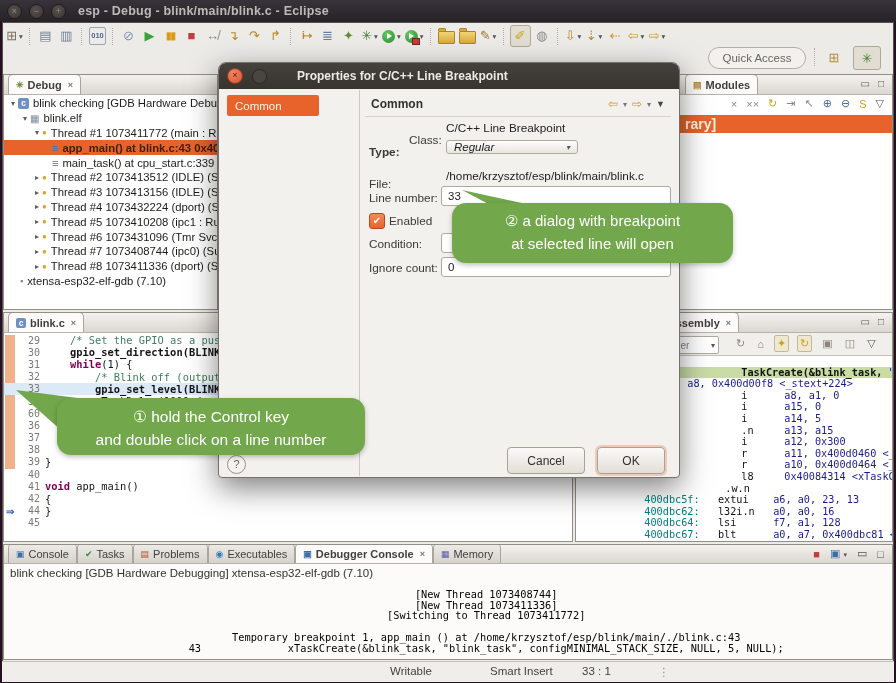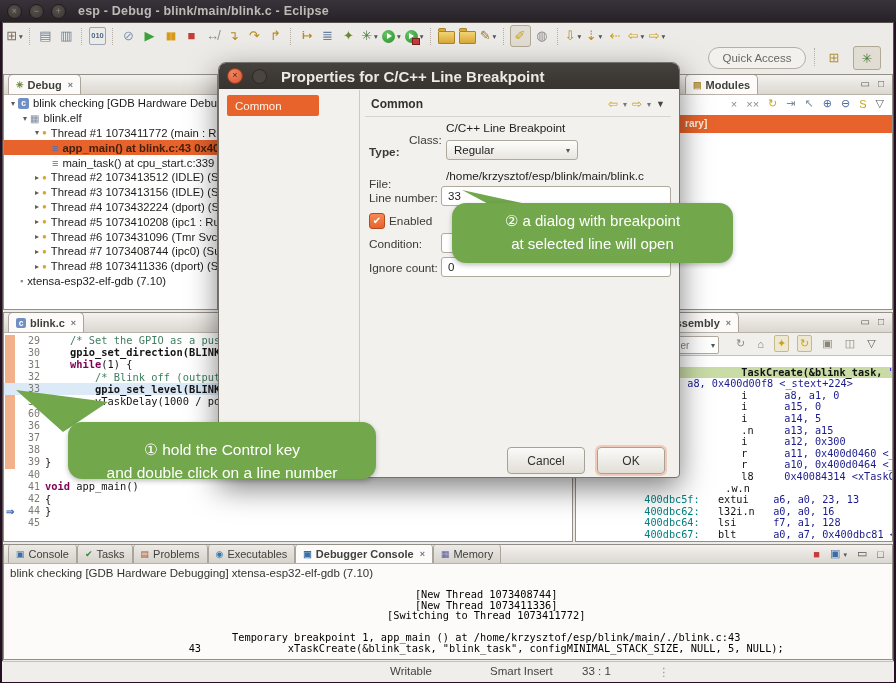--- a/index.html
+++ b/index.html
@@ -58,21 +58,21 @@
   .trow.selected .tlabel{color:#44200a;font-weight:bold;}
   .ic-c{background:#6f8fc5;color:#fff;font-size:8.5px;width:11px;height:11px;line-height:11px;text-align:center;border-radius:2px;font-weight:bold;}
   .ic-elf{color:#7a8a9a;font-size:10px;}
   .ic-th{color:#d9a62e;font-size:8px;}
   .ic-sf{color:#3d6fb5;font-size:11px;font-weight:bold;}
   .ic-gdb{color:#8a8a8a;font-size:9px;}
   
   .mod-toolbar{position:absolute;top:22px;right:8px;display:flex;gap:9px;align-items:center;}
   .mico{font-size:11px;}
   .mod-row{position:absolute;left:0;top:40px;right:0;height:18px;background:#e8632c;color:#fdf2e0;
-           font-size:10px;line-height:18px;padding-left:84px;font-weight:bold;}
+           font-size:14px;line-height:18px;padding-left:84px;font-weight:bold;}
   
   .gutterbar{position:absolute;left:1px;top:22px;width:10px;height:134px;background:#f2a87e;opacity:.9;}
   .elines{position:absolute;left:0;top:21px;right:0;bottom:0;font-family:"DejaVu Sans Mono",monospace;font-size:10.4px;}
   .eline{height:12.2px;display:flex;align-items:center;}
   .eline .lnum{width:36px;padding-right:5px;text-align:right;color:#7d7a74;flex:none;font-size:10px;}
   .eline .ltxt{white-space:pre;color:#141414;}
   .eline.sel33{background:#dceaf8;}
   .eline .ltxt .cm{color:#3f7f5f;}
   .eline .ltxt .kw{color:#7f0055;font-weight:bold;}
   .eline .ltxt .str{color:#2a00ff;}
@@ -109,35 +109,35 @@
              font-size:11.5px;color:#44423e;}
   .sb{position:absolute;top:3px;}
   
   .dialog{left:218px;top:62px;width:462px;height:416px;z-index:10;border-radius:8px 8px 4px 4px;
           box-shadow:0 10px 30px rgba(0,0,0,.5);background:#f2f1ee;border:1px solid #76716a;box-sizing:border-box;}
   .dlg-header{position:absolute;left:0;top:0;right:0;height:26px;background:linear-gradient(#45413c,#37332f);
               border-radius:7px 7px 0 0;display:flex;align-items:center;}
   .dlg-close{width:14px;height:14px;border-radius:50%;margin-left:8px;background:radial-gradient(circle at 38% 32%,#f08a64,#d8512e);
              border:1px solid #9c３922;border:1px solid #9c3922;color:#5d1505;font-size:9px;line-height:13px;text-align:center;}
   .dlg-btn2{width:13px;height:13px;border-radius:50%;margin-left:9px;background:#4a4541;border:1px solid #2c2926;}
-  .dlg-title{margin-left:14px;color:#ece9e4;font-size:15px;font-weight:bold;}
+  .dlg-title{margin-left:30px;color:#ece9e4;font-size:12px;font-weight:bold;}
   .dlg-side-item{position:absolute;left:8px;top:32px;width:92px;height:21px;background:#e8632c;color:#fff3e8;
                  font-size:11.5px;display:flex;align-items:center;padding-left:8px;box-sizing:border-box;border-radius:2px;}
   .dlg-vsep{position:absolute;left:140px;top:27px;bottom:1px;width:1px;background:#cdc8c0;}
   .dlg-section{position:absolute;left:152px;top:34px;font-size:12px;font-weight:bold;color:#33312e;}
   .dlg-nav{position:absolute;right:14px;top:34px;display:flex;gap:5px;align-items:center;color:#c8a020;font-size:12px;}
   .dlg-nav .car{color:#777;font-size:8px;}
   .dlg-hsep{position:absolute;left:146px;right:8px;top:53px;height:1px;background:#d8d4cd;}
   .dlg-label{position:absolute;left:150px;font-size:11.8px;color:#3c3a36;}
   .dlg-value{position:absolute;left:227px;font-size:11.8px;color:#232220;}
   .tfield{position:absolute;left:222px;width:230px;height:20px;background:#fff;border:1px solid #b0a99e;border-radius:3px;
           font-size:11.5px;color:#222;padding:2px 6px;box-sizing:border-box;font-family:"Liberation Sans",sans-serif;}
-  .combo{position:absolute;left:227px;width:132px;height:20px;background:linear-gradient(#fdfdfc,#e9e6e0);
+  .combo{position:absolute;left:227px;width:132px;height:14px;background:linear-gradient(#fdfdfc,#e9e6e0);
          border:1px solid #b0a99e;border-radius:3px;font-size:11.5px;color:#222;display:flex;align-items:center;
-         padding:0 7px;justify-content:space-between;box-sizing:border-box;}
+         padding:0 7px;justify-content:space-between;box-sizing:border-box;font-style:italic;}
   .combo .car{font-size:8px;color:#555;}
   .chk{position:absolute;left:150px;width:14px;height:14px;background:linear-gradient(#f58a55,#e8632c);
        border:1px solid #b54a1c;border-radius:3px;color:#fff;font-size:10px;line-height:14px;text-align:center;}
   .dlg-btn{position:absolute;height:25px;background:linear-gradient(#fbfaf8,#e2ded7);border:1px solid #a8a196;
            border-radius:4px;font-size:12px;color:#33312e;display:flex;align-items:center;justify-content:center;
            font-family:"Liberation Sans",sans-serif;}
   .dlg-btn.okfocus{box-shadow:0 0 0 2px rgba(240,130,80,.35);}
   .helpbtn{position:absolute;left:8px;top:392px;width:17px;height:17px;border-radius:50%;border:1px solid #9a958c;
            color:#6b665f;font-size:11px;text-align:center;line-height:16px;background:#f5f3f0;}
   
@@ -838,21 +838,21 @@
     <input class="tfield" style="top: 194px;" readonly="" value="0">
 
     <span class="helpbtn">?</span>
     <div class="dlg-btn" style="left:288px;top:384px;width:76px;">Cancel</div>
     <div class="dlg-btn okfocus" style="left:378px;top:384px;width:66px;">OK</div>
   </div>
 
   <svg class="co-tail" style="left:8px;top:386px;z-index:21;" width="110" height="50">
     <polygon points="8,4 100,16 55,46" fill="#72a74c"></polygon>
   </svg>
-  <div class="callout" style="left:68px;top:398px;width:308px;height:57px;font-size:15.5px;padding-top:16px;z-index:22;box-sizing:border-box;margin-top:24px;">
+  <div class="callout" style="left:57px;top:398px;width:308px;height:57px;font-size:15.5px;padding-top:7px;z-index:22;box-sizing:border-box;">
     <div class="l1">① hold the Control key</div>
     <div class="l2">and double click on a line number</div>
   </div>
 
   <svg class="co-tail" style="left:456px;top:188px;z-index:21;" width="95" height="24">
     <polygon points="6,2 89,20 40,20" fill="#72a74c"></polygon>
   </svg>
   <div class="callout" style="left:452px;top:203px;width:281px;height:60px;font-size:15px;padding-top:6px;z-index:22;box-sizing:border-box;">
     <div class="l1">② a dialog with breakpoint</div>
     <div class="l2">at selected line will  open</div>

